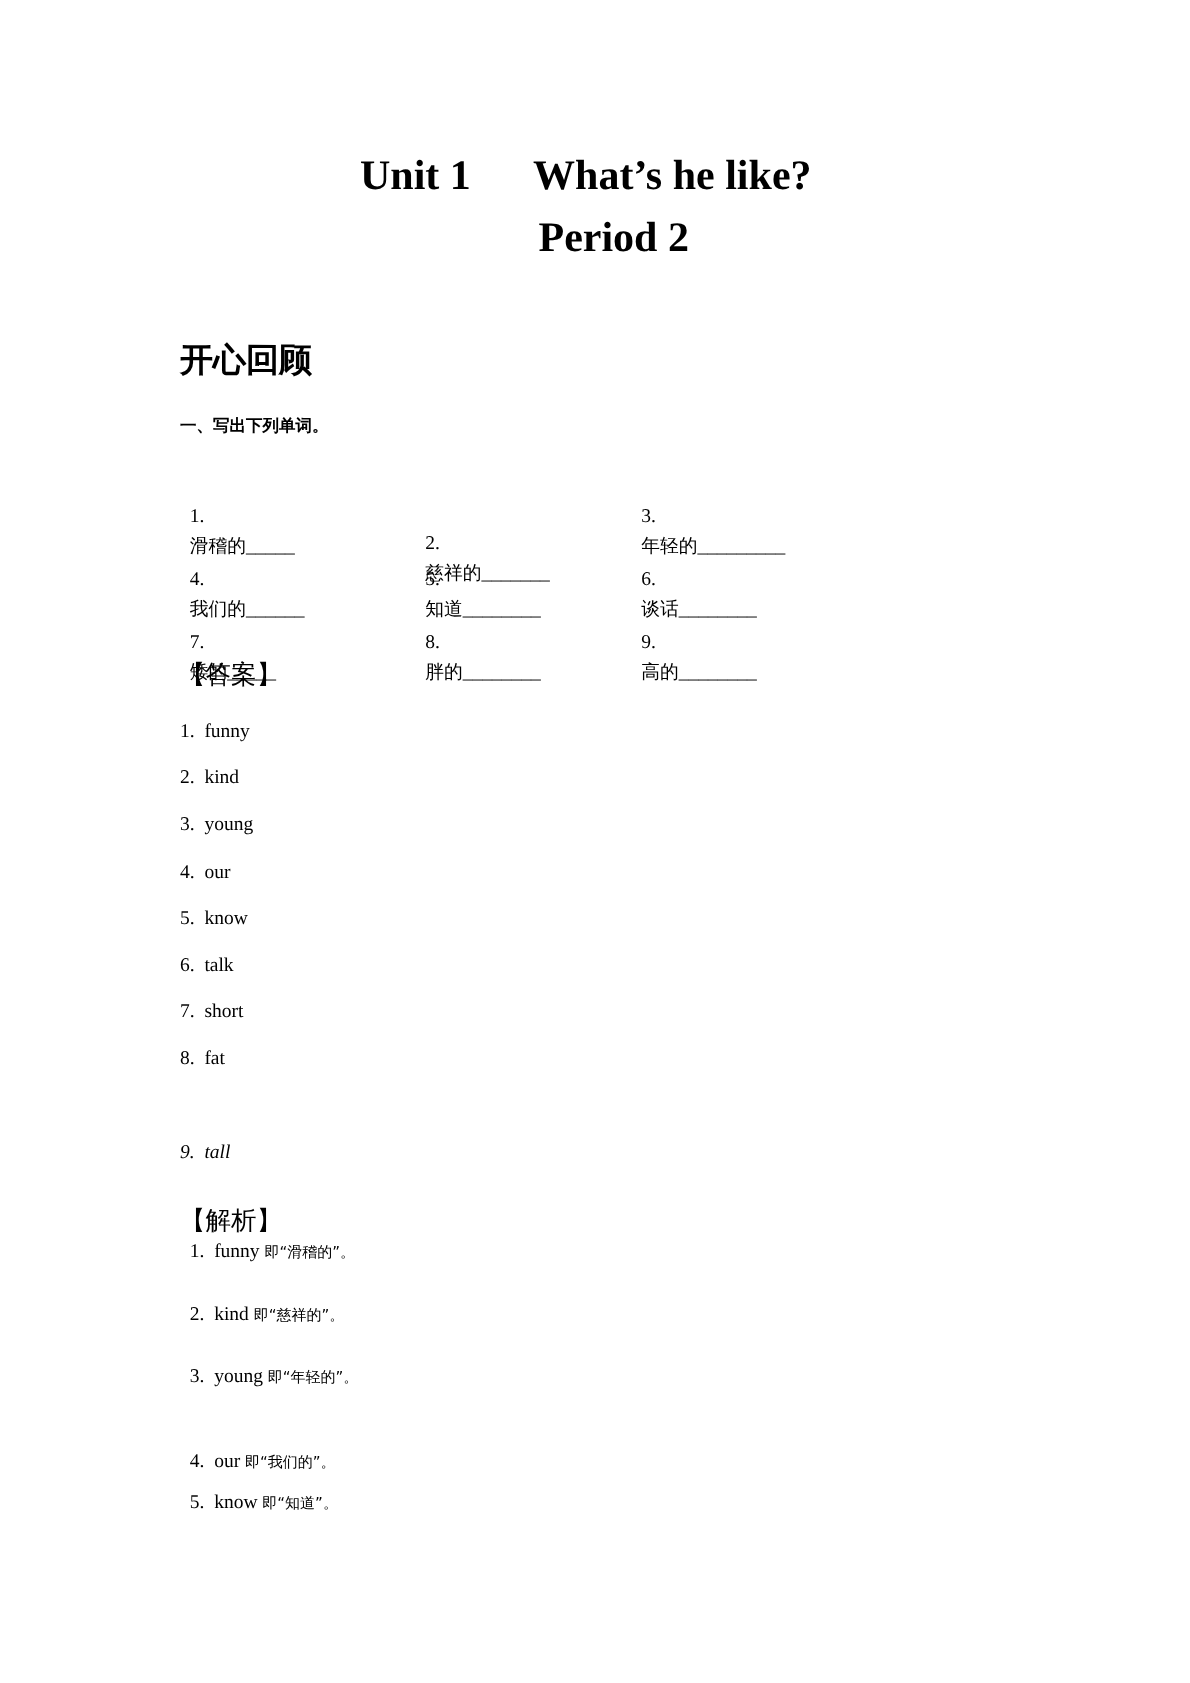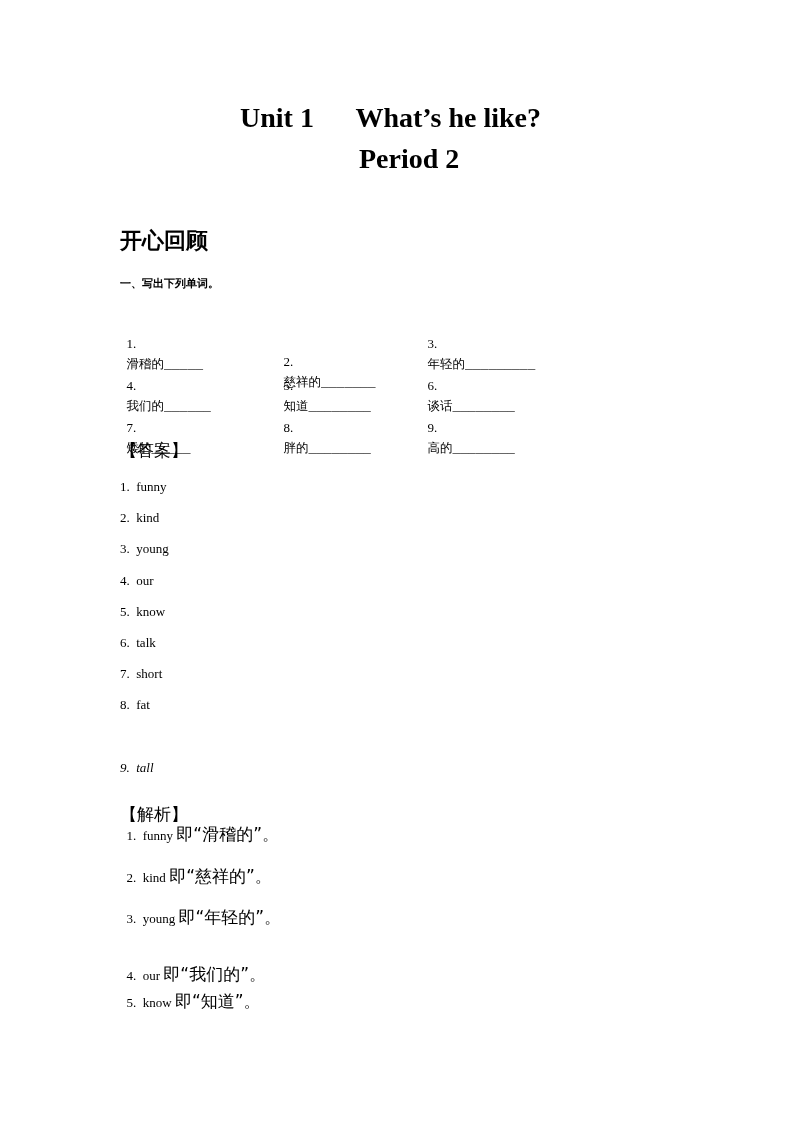--- a/index.html
+++ b/index.html
@@ -46,37 +46,37 @@
       line-height: 20px;
     }
     .cell {
       position: absolute;
       font-size: 13px;
       line-height: 20px;
       white-space: pre;
     }
     .cell .num { font-family: "Liberation Serif", serif; }
     .cell .cn { font-family: "DejaVu Sans", sans-serif; font-size: 12.5px; }
-    .cell .blank { font-family: Liberation Mono, monospace; }
+    .cell .blank { font-family: Liberation Serif, serif; }
     .bracket {
       position: absolute;
       left: 120px;
       font-family: "DejaVu Sans", sans-serif;
       font-size: 17px;
       line-height: 20px;
     }
     .answer-line, .analysis-line {
       position: absolute;
       left: 120px;
       font-family: "Liberation Serif", serif;
       font-size: 13px;
       line-height: 20px;
       white-space: pre;
     }
-    .analysis-line .cn { font-family: "DejaVu Sans", sans-serif; font-size: 17px; }
+    .analysis-line .cn { font-family: "DejaVu Sans", sans-serif; font-size: 10px; }
   </style>
 </head>
 <body>
 
 <div id="title-line1" class="title">Unit 1      What’s he like?</div>
 <div id="title-line2" class="title">Period 2</div>
 
 <div class="section-heading">开心回顾</div>
 <div class="question-heading">一、写出下列单词。</div>
 

